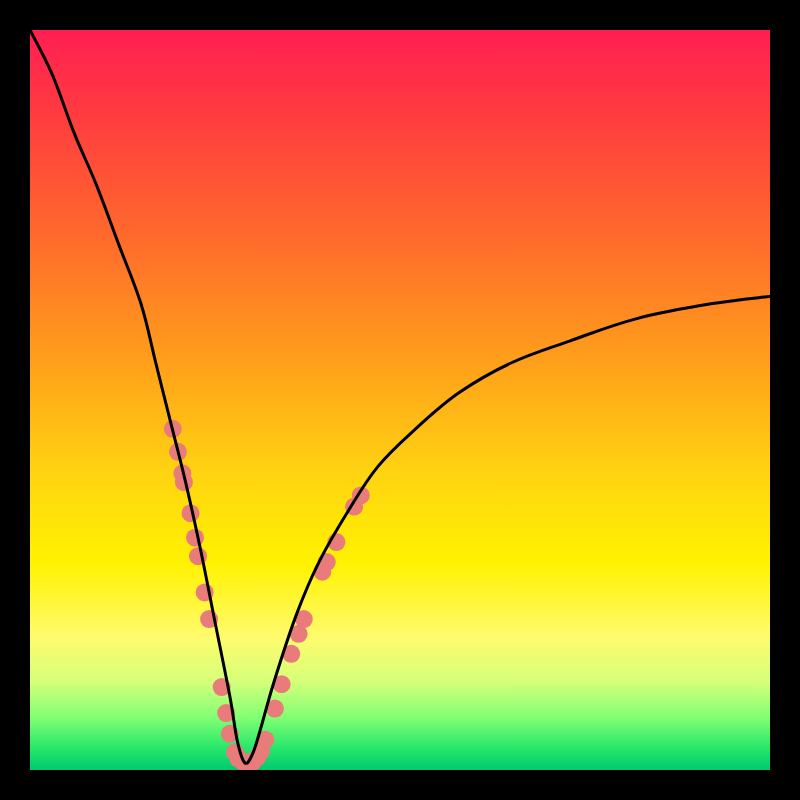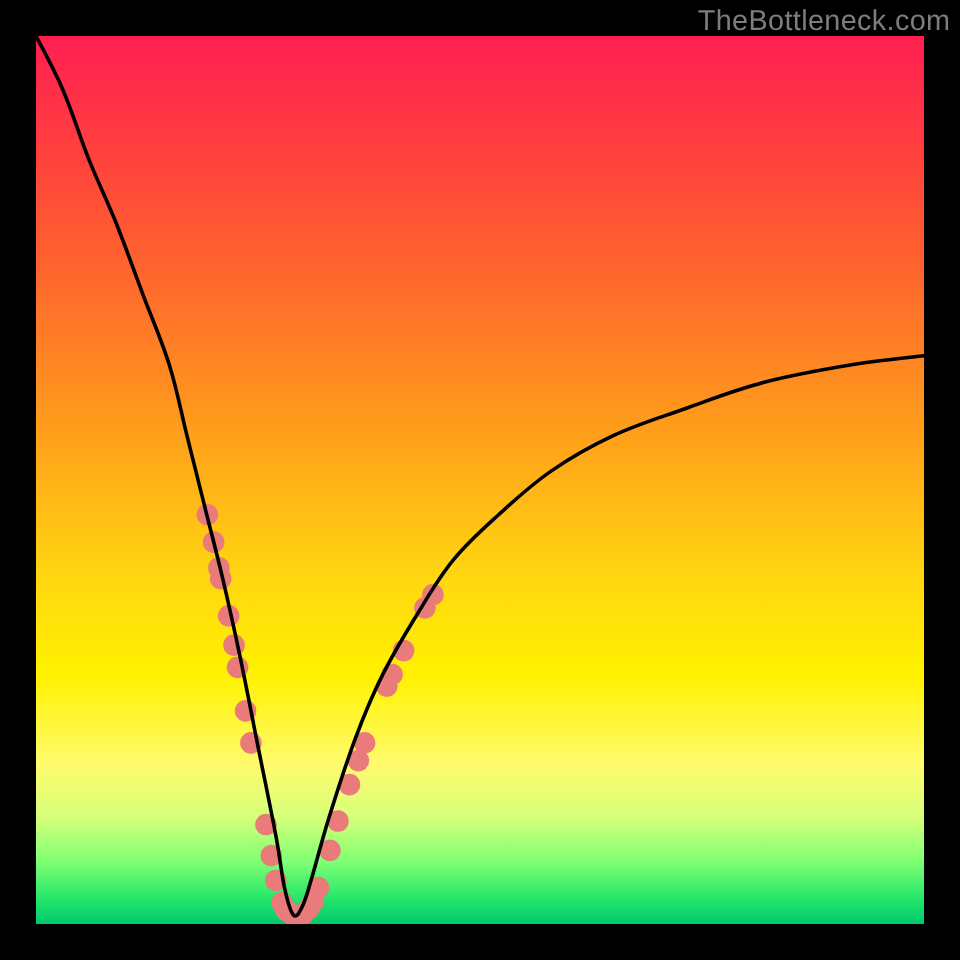--- a/index.html
+++ b/index.html
@@ -54,21 +54,20 @@
     top: 0;
     left: 0;
     width: 740px;
     height: 740px;
   }
 </style>
 </head>
 <body>
 
 <div class="frame">
-  <div class="watermark">TheBottleneck.com</div>
   <div class="plot">
     <svg class="curve" viewBox="0 0 740 740">
       <g id="markers-group">
           <circle cx="142.82" cy="398.85999999999996" r="9" fill="#e97b7b"></circle>
           <circle cx="148" cy="421.8" r="9" fill="#e97b7b"></circle>
           <circle cx="152.44000000000003" cy="443.26" r="9" fill="#e97b7b"></circle>
           <circle cx="153.92000000000002" cy="452.14" r="9" fill="#e97b7b"></circle>
           <circle cx="160.58" cy="483.21999999999997" r="9" fill="#e97b7b"></circle>
           <circle cx="165.02" cy="507.64" r="9" fill="#e97b7b"></circle>
           <circle cx="167.98" cy="526.14" r="9" fill="#e97b7b"></circle>

